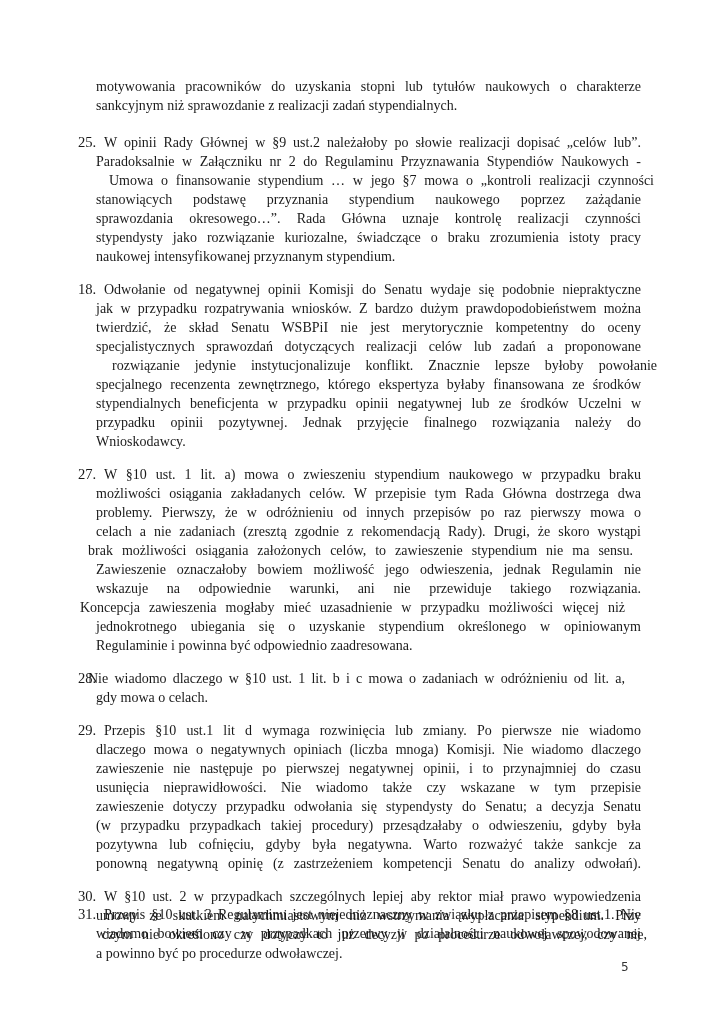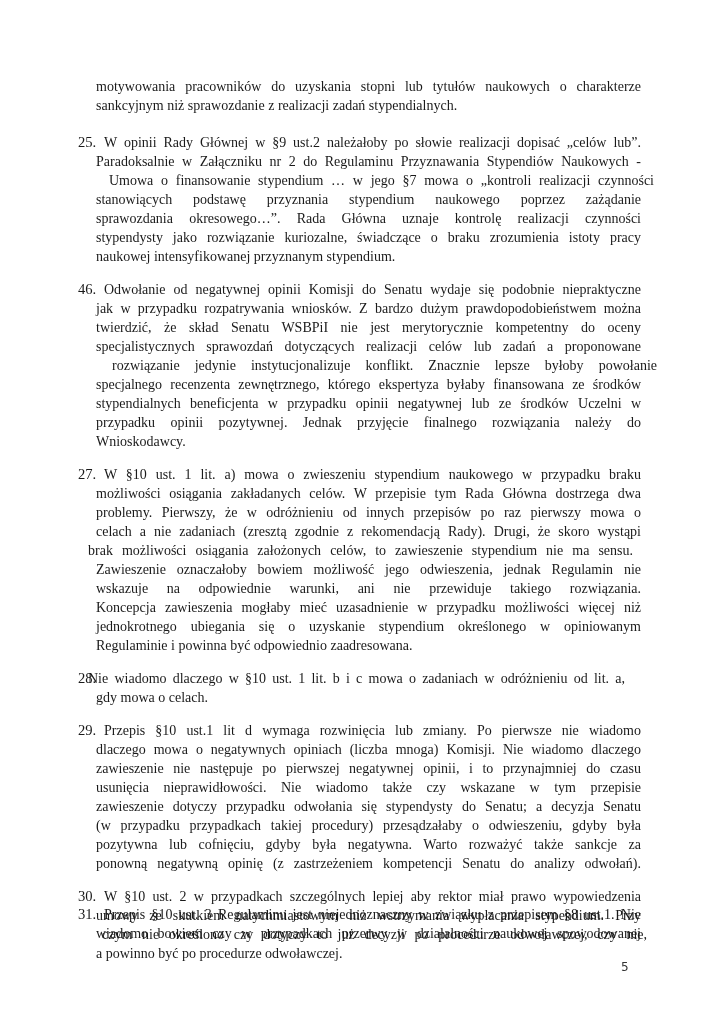--- a/index.html
+++ b/index.html
@@ -44,42 +44,42 @@
     <div class="line" style="left:104px;top:133px;width:537px;">W opinii Rady Głównej  w §9 ust.2 należałoby po słowie realizacji dopisać „celów lub”.</div>
     <div class="line" style="left:96px;top:152px;width:545px;">Paradoksalnie w Załączniku nr 2 do Regulaminu Przyznawania Stypendiów Naukowych -</div>
     <div class="line" style="left:92px;top:171px;width:545px;margin-left:17px;">Umowa o finansowanie stypendium … w jego §7 mowa o „kontroli realizacji czynności</div>
     <div class="line" style="left:96px;top:190px;width:545px;">stanowiących podstawę przyznania stypendium naukowego poprzez zażądanie</div>
     <div class="line" style="left:96px;top:209px;width:545px;">sprawozdania okresowego…”. Rada Główna uznaje kontrolę realizacji czynności</div>
     <div class="line" style="left:96px;top:228px;width:545px;">stypendysty jako rozwiązanie kuriozalne, świadczące o braku zrozumienia istoty pracy</div>
     <div class="line last" style="left:96px;top:247px;width:545px;">naukowej intensyfikowanej przyznanym stypendium.</div>
   </div>
 
   <div class="text-block">
-    <span class="num" style="left:78px;top:280px;">46.</span>
+    <span class="num" style="left:78px;top:280px;">18.</span>
     <div class="line" style="left:104px;top:280px;width:537px;">Odwołanie od negatywnej opinii Komisji do Senatu wydaje się podobnie niepraktyczne</div>
     <div class="line" style="left:96px;top:299px;width:545px;">jak w przypadku rozpatrywania wniosków. Z bardzo dużym prawdopodobieństwem można</div>
     <div class="line" style="left:96px;top:318px;width:545px;">twierdzić, że skład Senatu WSBPiI nie jest merytorycznie kompetentny do oceny</div>
     <div class="line" style="left:96px;top:337px;width:545px;">specjalistycznych sprawozdań dotyczących realizacji celów lub zadań a proponowane</div>
     <div class="line" style="left:112px;top:356px;width:545px;">rozwiązanie jedynie instytucjonalizuje konflikt. Znacznie lepsze byłoby powołanie</div>
     <div class="line" style="left:96px;top:375px;width:545px;">specjalnego recenzenta zewnętrznego, którego ekspertyza byłaby finansowana ze środków</div>
     <div class="line" style="left:96px;top:394px;width:545px;">stypendialnych beneficjenta w przypadku opinii negatywnej lub ze środków Uczelni w</div>
     <div class="line" style="left:96px;top:413px;width:545px;">przypadku opinii pozytywnej. Jednak przyjęcie finalnego rozwiązania należy do</div>
     <div class="line last" style="left:96px;top:432px;width:545px;">Wnioskodawcy.</div>
   </div>
 
   <div class="text-block">
     <span class="num" style="left:78px;top:465px;">27.</span>
     <div class="line" style="left:104px;top:465px;width:537px;">W §10 ust. 1 lit. a) mowa o zwieszeniu stypendium naukowego w przypadku braku</div>
     <div class="line" style="left:96px;top:484px;width:545px;">możliwości osiągania zakładanych celów. W przepisie tym Rada Główna dostrzega dwa</div>
     <div class="line" style="left:96px;top:503px;width:545px;">problemy. Pierwszy, że w odróżnieniu od innych przepisów po raz pierwszy mowa o</div>
     <div class="line" style="left:96px;top:522px;width:545px;">celach a nie zadaniach (zresztą zgodnie z rekomendacją Rady). Drugi, że skoro wystąpi</div>
     <div class="line" style="left:88px;top:541px;width:545px;">brak możliwości osiągania założonych celów, to zawieszenie stypendium nie ma sensu.</div>
     <div class="line" style="left:96px;top:560px;width:545px;">Zawieszenie oznaczałoby bowiem możliwość jego odwieszenia, jednak Regulamin nie</div>
     <div class="line" style="left:96px;top:579px;width:545px;">wskazuje na odpowiednie warunki, ani nie przewiduje takiego rozwiązania.</div>
-    <div class="line" style="left:96px;top:598px;width:545px;">Koncepcja zawieszenia mogłaby mieć uzasadnienie w przypadku możliwości więcej niż</div>
+    <div class="line" style="left:80px;top:598px;width:545px;">Koncepcja zawieszenia mogłaby mieć uzasadnienie w przypadku możliwości więcej niż</div>
     <div class="line" style="left:96px;top:617px;width:545px;">jednokrotnego ubiegania się o uzyskanie stypendium określonego w opiniowanym</div>
     <div class="line last" style="left:96px;top:636px;width:545px;">Regulaminie i powinna być odpowiednio zaadresowana.</div>
   </div>
 
   <div class="text-block">
     <span class="num" style="left:78px;top:669px;">28.</span>
     <div class="line" style="left:88px;top:669px;width:537px;">Nie wiadomo dlaczego w §10 ust. 1 lit. b i c mowa o zadaniach w odróżnieniu od lit. a,</div>
     <div class="line last" style="left:96px;top:688px;width:545px;">gdy mowa o celach.</div>
   </div>
 

